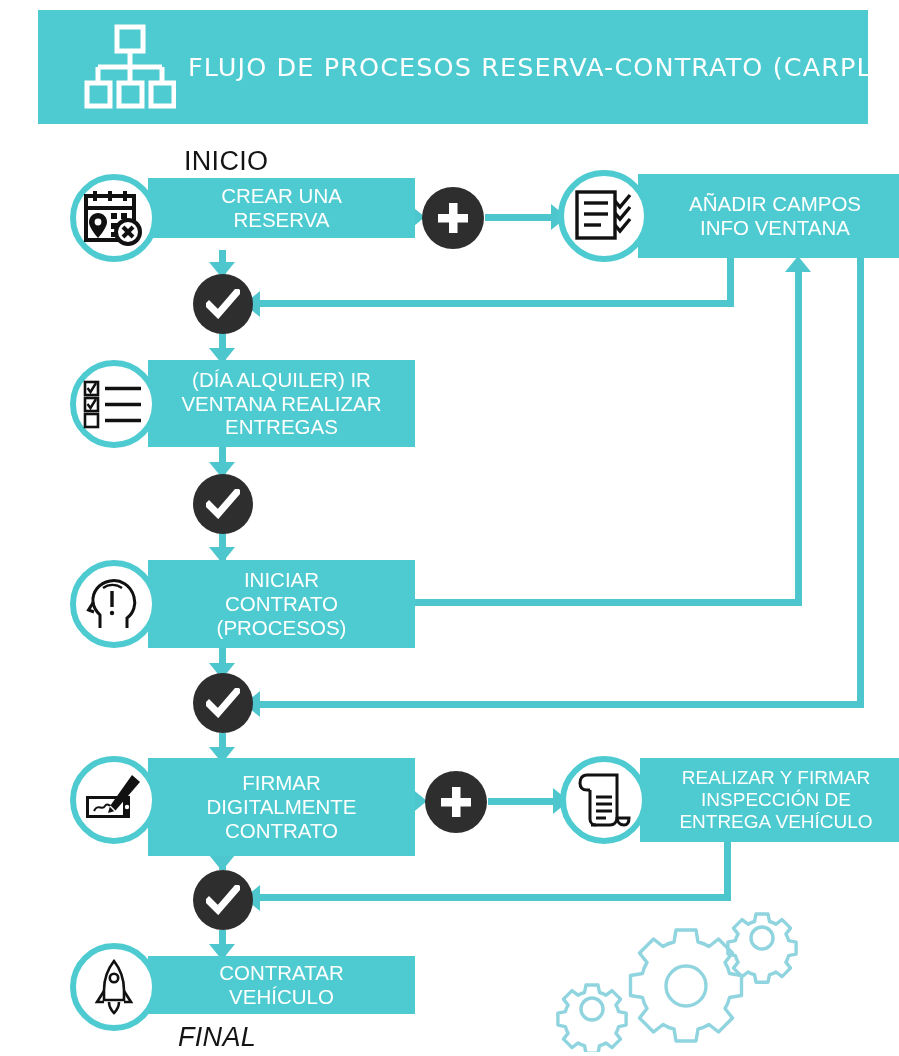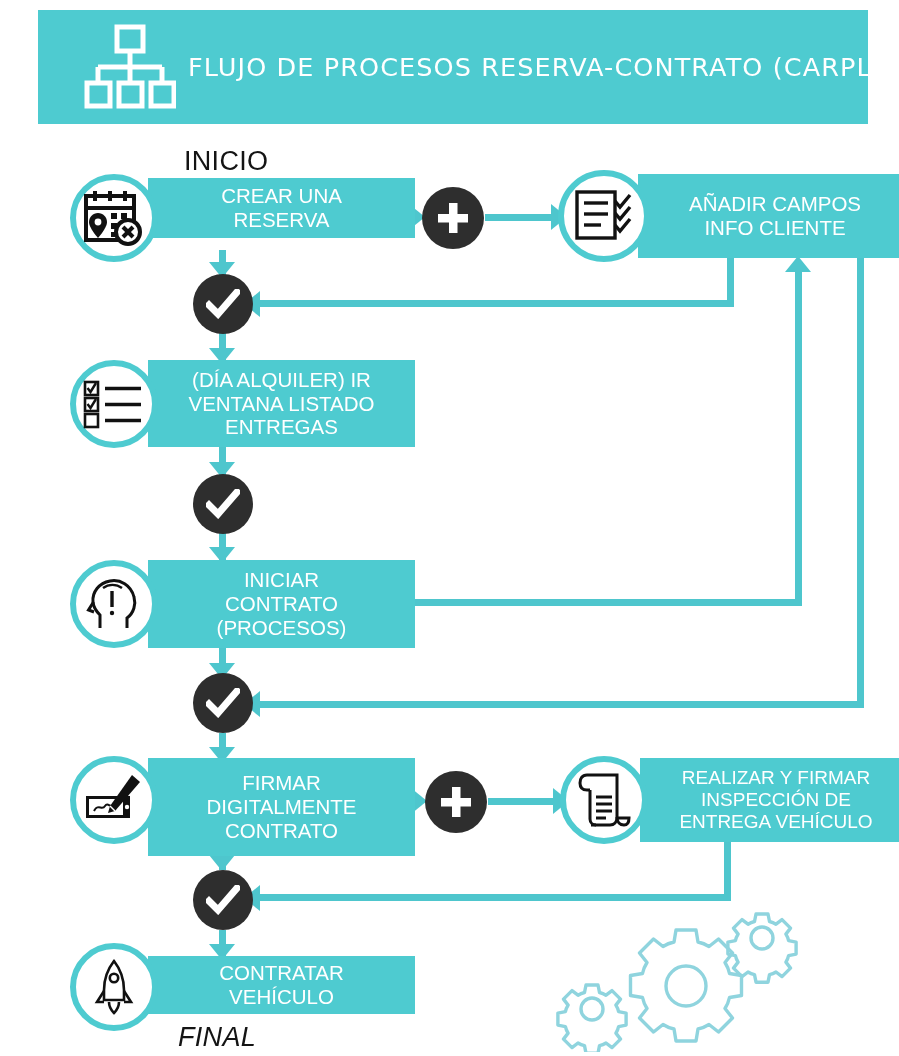--- a/index.html
+++ b/index.html
@@ -179,39 +179,39 @@
         <circle cx="45" cy="43" r="12" fill="#fff" stroke="#111" stroke-width="4"></circle>
         <line x1="40" y1="38" x2="50" y2="48" stroke="#111" stroke-width="4"></line>
         <line x1="50" y1="38" x2="40" y2="48" stroke="#111" stroke-width="4"></line>
       </svg>
     </div>
   </div>
 
   <div class="node" style="left:558px;top:174px;">
     <div class="box" style="left:80px;top:0;width:274px;height:84px;">
       <span class="txt">AÑADIR CAMPOS
-INFO CLIENTE</span>
+INFO VENTANA</span>
     </div>
     <div class="circ" style="left:0;top:-4px;width:92px;height:92px;">
       <svg width="58" height="56" viewBox="0 0 58 56">
         <rect x="2" y="4" width="38" height="46" fill="none" stroke="#111" stroke-width="3.4"></rect>
         <line x1="9" y1="15" x2="33" y2="15" stroke="#111" stroke-width="3.4"></line>
         <line x1="9" y1="26" x2="33" y2="26" stroke="#111" stroke-width="3.4"></line>
         <line x1="9" y1="37" x2="26" y2="37" stroke="#111" stroke-width="3.4"></line>
         <polyline points="40,13 45,19 55,7" fill="none" stroke="#111" stroke-width="3.4"></polyline>
         <polyline points="40,25 45,31 55,19" fill="none" stroke="#111" stroke-width="3.4"></polyline>
         <polyline points="40,37 45,43 55,31" fill="none" stroke="#111" stroke-width="3.4"></polyline>
       </svg>
     </div>
   </div>
 
   <div class="node leftnode" style="left:70px;top:360px;">
     <div class="box" style="height:87px;">
       <span class="txt">(DÍA ALQUILER) IR
-VENTANA LISTADO
+VENTANA REALIZAR
 ENTREGAS</span>
     </div>
     <div class="circ" style="top:0;">
       <svg width="62" height="50" viewBox="0 0 62 50">
         <rect x="2" y="3" width="13" height="13" fill="none" stroke="#111" stroke-width="2.6"></rect>
         <polyline points="4.5,9 7.5,13 13,4" fill="none" stroke="#111" stroke-width="2.4"></polyline>
         <line x1="22" y1="9.5" x2="58" y2="9.5" stroke="#111" stroke-width="3.4"></line>
         <rect x="2" y="19" width="13" height="13" fill="none" stroke="#111" stroke-width="2.6"></rect>
         <polyline points="4.5,25 7.5,29 13,20" fill="none" stroke="#111" stroke-width="2.4"></polyline>
         <line x1="22" y1="25.5" x2="58" y2="25.5" stroke="#111" stroke-width="3.4"></line>

